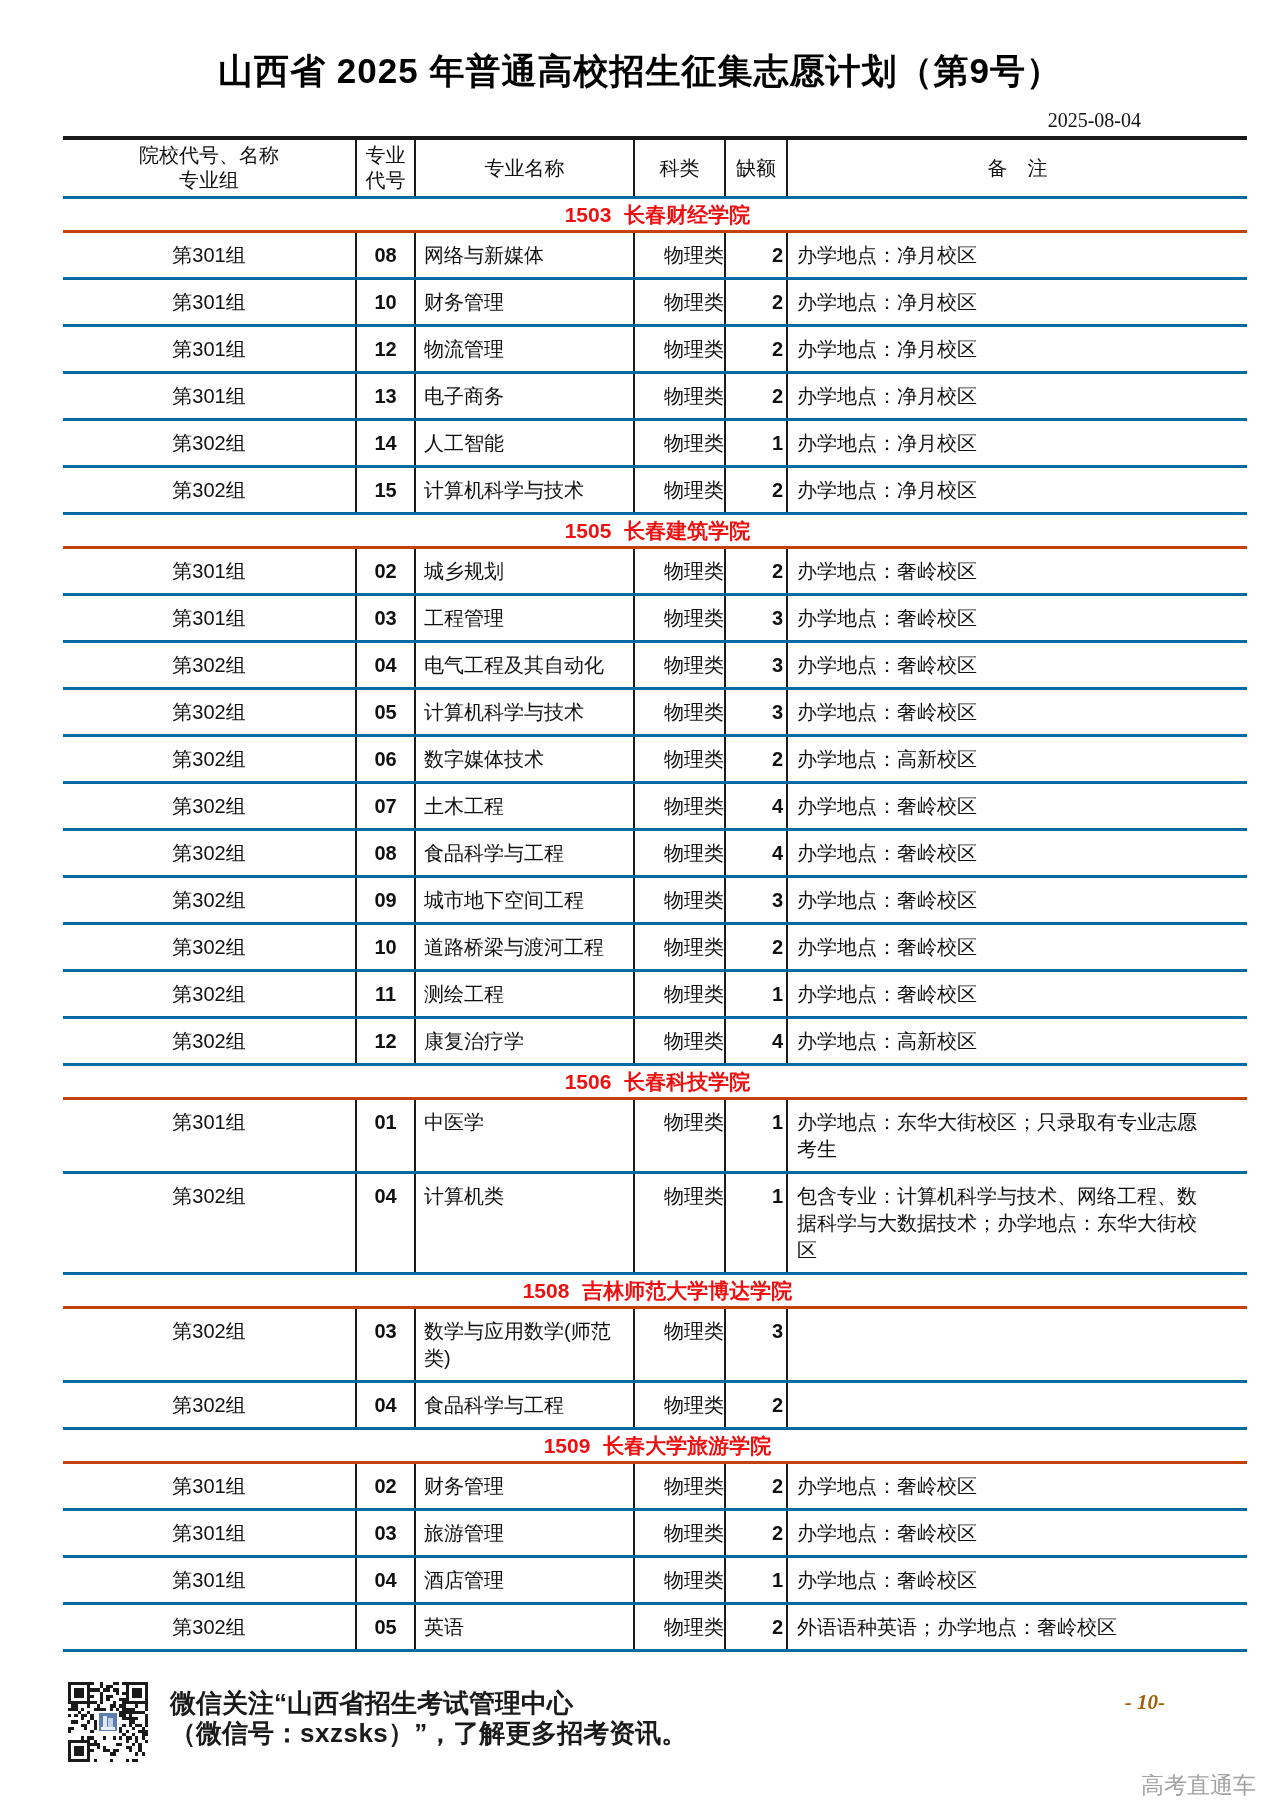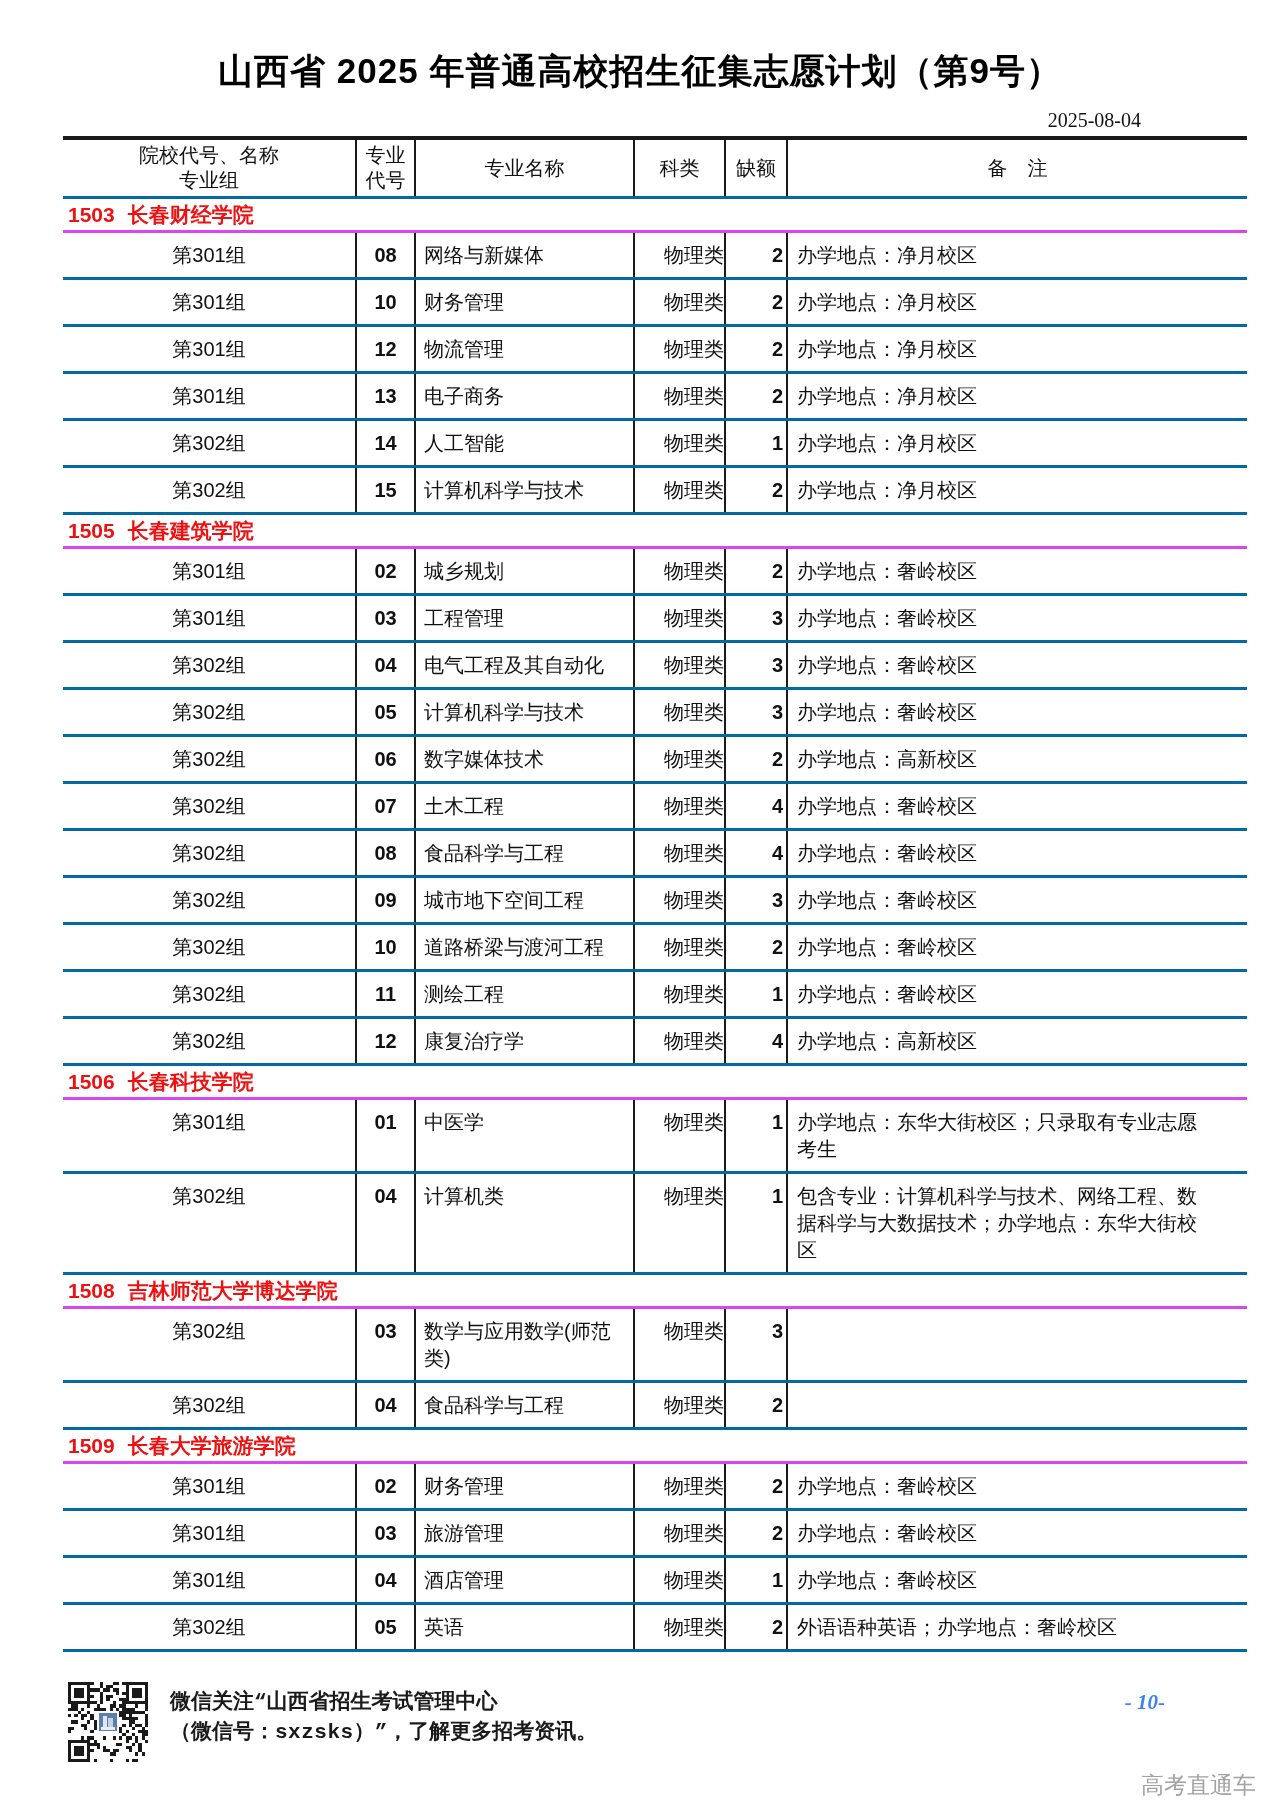--- a/index.html
+++ b/index.html
@@ -44,22 +44,23 @@
     align-items: center; justify-content: center;
     font-size: 20px; line-height: 25px;
     padding: 3px 0;
   }
   .cell { border-right: 2px solid #1a1a1a; }
   .cell.last { border-right: none; }
   .section-row {
     display: flex;
     align-items: center;
     min-height: 34px;
-    border-bottom: 3px solid #d946ef;
+    border-bottom: 3px solid #c2410c;
     padding-left: 5px;
+    justify-content: center;
   }
   .section-row .sec-code, .section-row .sec-name {
     color: #ee1111;
     font-weight: bold;
     font-size: 21px;
   }
   .section-row .sec-name { margin-left: 13px; }
   .t-row { min-height: 45px; }
   .t-row .cell {
     font-size: 20px;
@@ -81,35 +82,34 @@
   }
   .qr {
     position: absolute;
     left: 68px; top: 4px;
     width: 80px; height: 80px;
     display: block;
   }
   .footer-text {
     position: absolute;
     left: 170px; top: 10px;
-    font-size: 21px;
+    font-size: 26px;
     font-weight: 600;
     line-height: 30px;
     color: #1a1a1a;
-    font-family: Liberation Mono, monospace;
   }
   .footer-text .wechat-id { font-weight: 800; letter-spacing: 0.5px; }
   .page-number {
     position: absolute;
     right: 115px; top: 12px;
     font-family: "Liberation Serif", "DejaVu Serif", serif;
     font-style: italic;
     font-weight: bold;
     font-size: 21px;
-    color: #3b82f6;
+    color: #a16207;
   }
   .watermark {
     position: absolute;
     right: 24px; bottom: 10px;
     font-size: 23px;
     color: #a2a2a2;
     font-weight: 500;
     margin-left: 35px;
   }
 </style>

